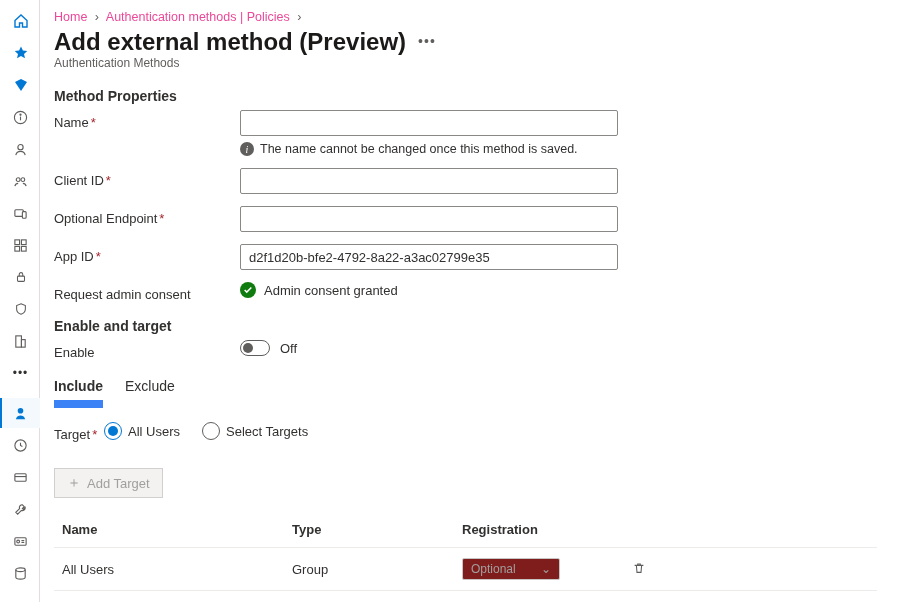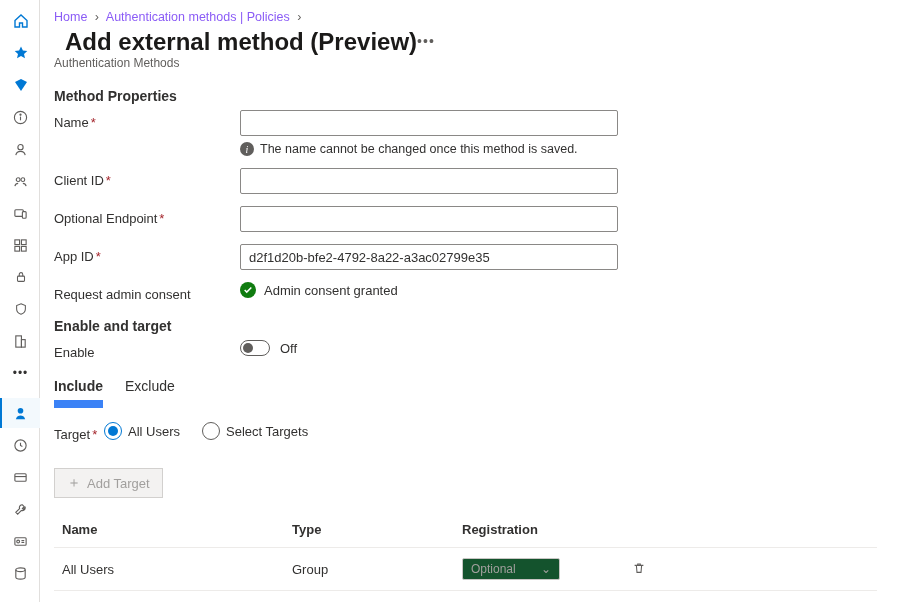--- a/index.html
+++ b/index.html
@@ -32,23 +32,23 @@
     font-size: 15px;
     cursor: pointer;
     border-left: 2px solid transparent;
   }
   .side-item.active { border-left: 2px solid #0078d4; color:#0078d4; background:#f3f9fd; }
   .side-item.blue { color:#0078d4; }
   .side-item.dots { letter-spacing:1px; font-size:12px; color:#323130;}
   
   .main { flex:1; padding: 10px 24px 0 14px; overflow:auto; }
   .crumbs { font-size:12.5px; margin-bottom:2px; }
-  .crumbs a { color:#8b5cf6; text-decoration:none; }
+  .crumbs a { color:#ec4899; text-decoration:none; }
   .crumbs .sep { color:#605e5c; padding:0 4px; }
-  .title-row { display:flex; align-items:center; gap:0;margin-left:11px; }
+  .title-row { display:flex; align-items:center; gap:12px; }
   h1.page-title { font-size:24px; font-weight:600; margin:2px 0 0 0; color:#1b1a19; }
   .dots-icon { color:#605e5c; font-size:14px; letter-spacing:1px; cursor:pointer; }
   .subtitle { font-size:12px; color:#605e5c; margin-top:0; margin-bottom:18px; }
   h2.section { font-size:14px; font-weight:650; margin:16px 0 6px 0; }
   .desc { font-size:13px; color:#323130; margin-bottom:14px; }
   .form-row { display:flex; align-items:flex-start; margin-bottom:12px; }
   .form-row.tall { align-items:flex-start; }
   .form-label { width:186px; flex:0 0 186px; padding-top:5px; font-size:13px; color:#323130;}
   .req { color:#a4262c; margin-left:2px; }
   .form-control { flex:0 0 378px; }
@@ -77,21 +77,21 @@
   .radio.selected .circle::after { content:""; width:10px; height:10px; border-radius:50%; background:#0078d4; display:block;}
   .add-btn {
     margin-top:14px; height:30px; padding:0 12px; border:1px solid #d2d0ce; background:#f3f2f1;
     color:#a19f9d; font-size:13px; display:inline-flex; align-items:center; gap:6px; cursor:not-allowed;
   }
   .plus { font-size:14px; }
   table.targets { width:100%; border-collapse:collapse; margin-top:14px; font-size:13px;}
   table.targets th { text-align:left; font-weight:600; padding:10px 8px; border-bottom:1px solid #edebe9;}
   table.targets td { padding:10px 8px; border-bottom:1px solid #edebe9; vertical-align:middle;}
   .reg-select {
-    width:98px; height:22px; border:1px solid #c8c6c4; background:#14532d; color:#a19f9d;
+    width:98px; height:22px; border:1px solid #c8c6c4; background:#7f1d1d; color:#a19f9d;
     display:flex; align-items:center; justify-content:space-between; padding:8px 8px; font-size:12px;
     border-radius:2px; cursor:default;
   }
   .trash { color:#605e5c; cursor:pointer; font-size:14px;}
   .col-name { width:230px; }
   .col-type { width:170px; }
   .col-reg  { width:170px; }
 </style>
 </head>
 <body>

